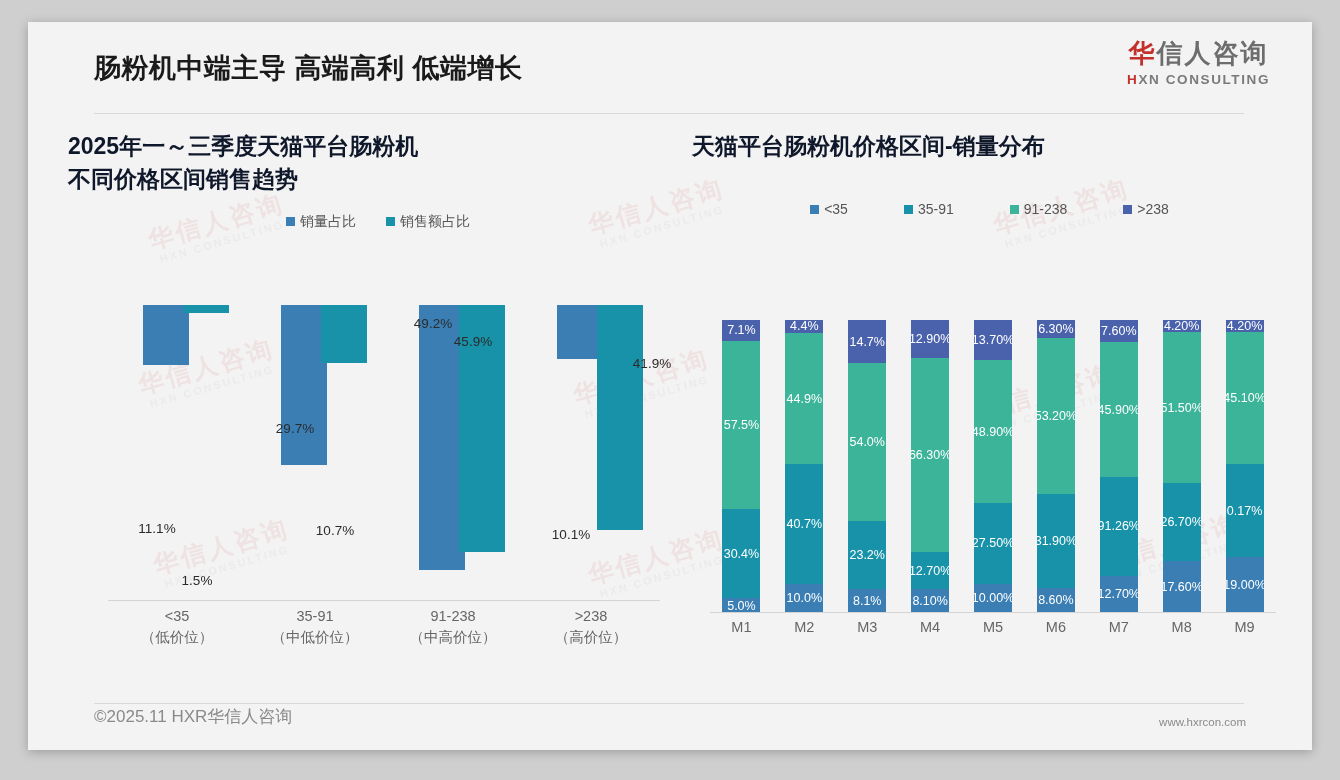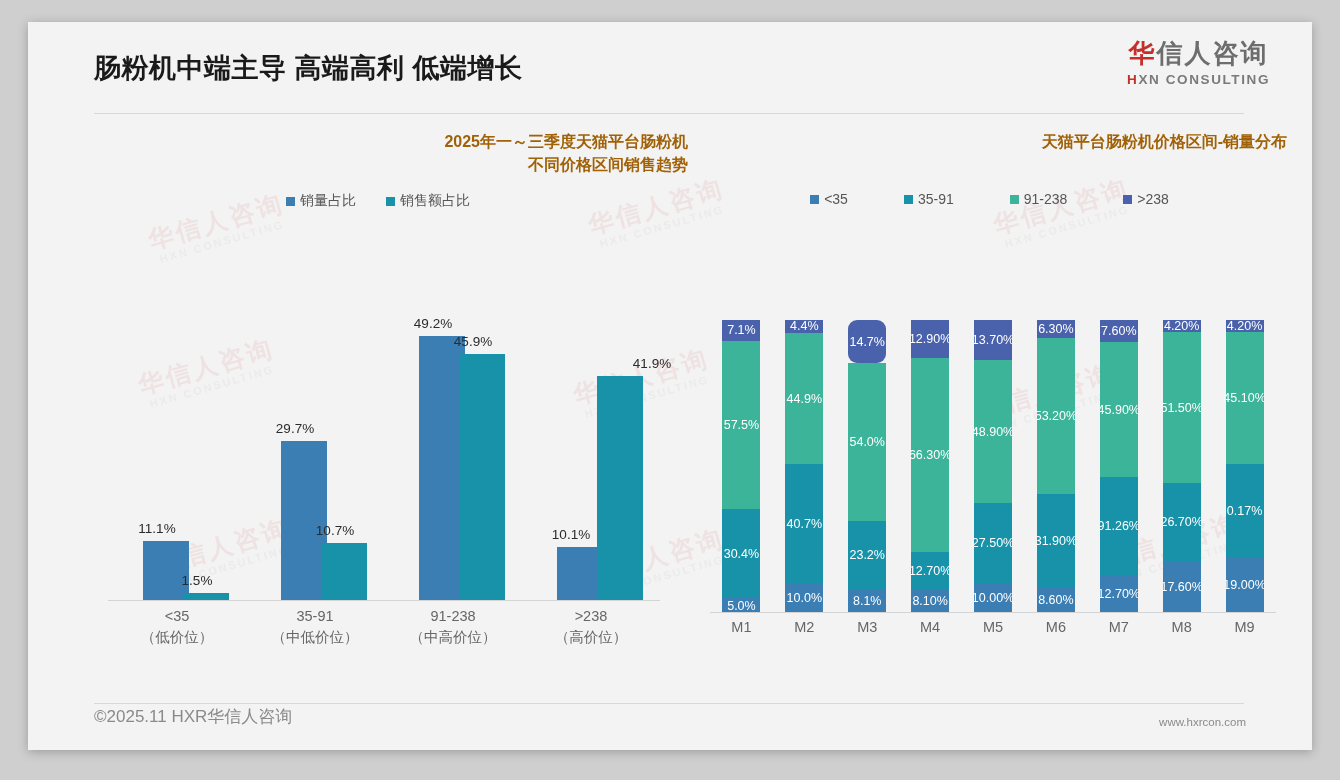--- a/index.html
+++ b/index.html
@@ -65,21 +65,21 @@
   }
   .wm .w1 { font-size: 25px; font-weight: bold; color: #e4bcbc; letter-spacing: 3px; }
   .wm .w2 { font-size: 11px; font-weight: bold; color: #d8d8d8; letter-spacing: 2.2px; }
 
   
   .panel { position: absolute; top: 108px; height: 560px; }
   .panel-left  { left: 40px;  width: 620px; }
   .panel-right { left: 664px; width: 595px; }
 
   .chart-title {
-    text-align: right; font-size: 16px; font-weight: bold; color: #a16207;
+    text-align: left; font-size: 23px; font-weight: bold; color: #0f172a;
     line-height: 1.45; position: relative; z-index: 3;
   }
   .chart-title .l2 { display: block; }
 
   .legend {
     display: flex; justify-content: center; align-items: center;
     gap: 30px; margin-top: 16px; position: relative; z-index: 3;
   }
   .legend.right-legend { gap: 56px; margin-top: 38px; }
   .legend-item { display: flex; align-items: center; gap: 5px; }
@@ -98,21 +98,21 @@
   .gaxis {
     position: absolute; left: 18px; right: 8px; bottom: 44px;
     height: 1px; background: #d4d4d4;
   }
   .ggroup {
     display: flex; align-items: flex-end; justify-content: center;
     gap: 12px; height: 100%; position: relative; flex: 1;
   }
   .gbar-wrap {
     position: relative; width: 28px; height: 100%;
-    display: flex; flex-direction: column; justify-content: flex-end;
+    display: flex; flex-direction: column; 
   }
   .gbar { width: 46px; }
   .gbar-label {
     position: absolute; left: 50%; transform: translateX(-50%);
     font-size: 13.5px; color: #2b2b2b; white-space: nowrap;
   }
   .gticks {
     position: absolute; left: 18px; right: 8px; bottom: 0; height: 44px;
     display: flex; justify-content: space-around;
   }
@@ -346,21 +346,21 @@
             <div class="sbar">
               <div class="sseg" style="flex: 0 0 8.1%; background: rgb(59, 126, 180);">
                 <span>8.1%</span>
               </div>
               <div class="sseg" style="flex: 0 0 23.2%; background: rgb(23, 146, 168);">
                 <span>23.2%</span>
               </div>
               <div class="sseg" style="flex: 0 0 54%; background: rgb(60, 180, 153);">
                 <span>54.0%</span>
               </div>
-              <div class="sseg" style="flex: 0 0 14.7%; background: rgb(74, 98, 171); border-radius: 9px;">
+              <div class="sseg" style="flex: 0 0 14.7%; background: rgb(74, 98, 171);">
                 <span>14.7%</span>
               </div>
             </div>
           </div>
           <div class="scol">
             <div class="sbar">
               <div class="sseg" style="flex: 0 0 8.1%; background: rgb(59, 126, 180);">
                 <span>8.10%</span>
               </div>
               <div class="sseg" style="flex: 0 0 12.7%; background: rgb(23, 146, 168);">

